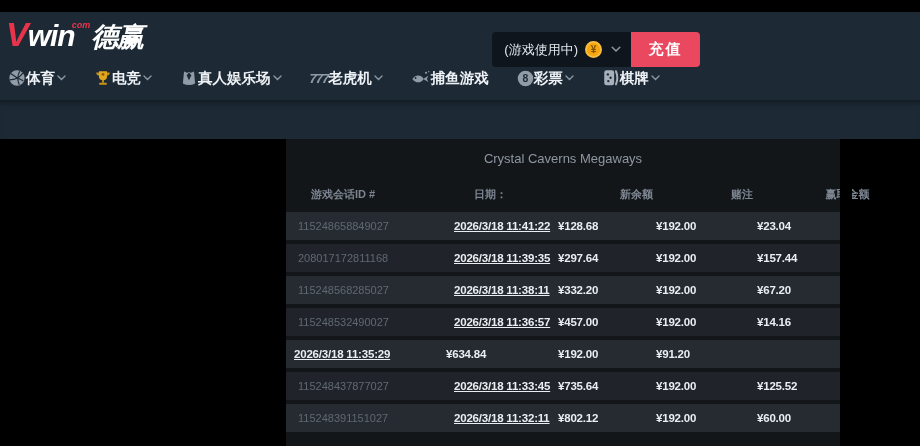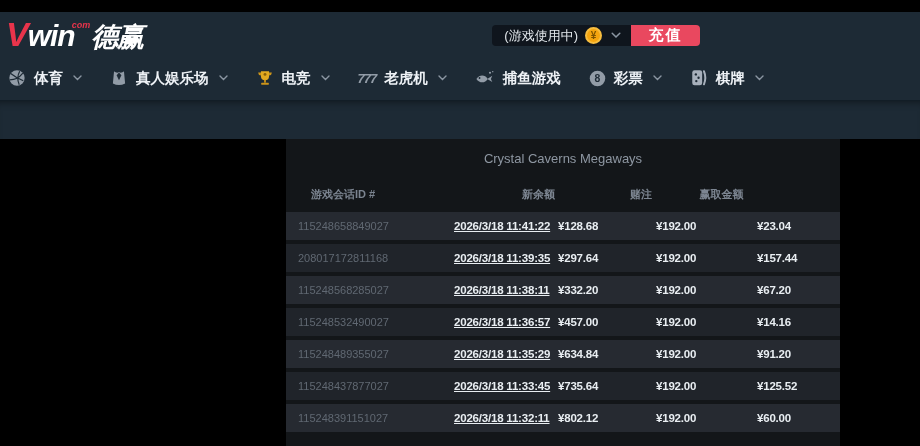--- a/index.html
+++ b/index.html
@@ -11,21 +11,21 @@
   .topbar {
     position:relative; height:44px; background:#1d2a35;
     display:flex; align-items:center; padding-left:6px;margin-top:12px;
   }
   .logo { font-style:italic; font-weight:900; line-height:1; white-space:nowrap; cursor:pointer; letter-spacing:-1px; }
   .logo .lv   { color:#e8344b; font-size:34px; }
   .logo .lwin { color:#ffffff; font-size:30px; }
   .logo .lcom { color:#e8344b; font-size:9px; font-weight:700; vertical-align:18px; margin-left:-3px; letter-spacing:0; }
   .logo .lcn  { color:#ffffff; font-size:27px; margin-left:1px; }
 
-  .wallet-group { position:absolute; top:13px; right:220px; height:21px; display:flex; }
+  .wallet-group { position:absolute; top:20px; right:220px; height:35px; display:flex; }
   .wallet-box {
     display:flex; align-items:center; gap:7px; padding:0 10px 0 12px;
     background:#0f151d; border-radius:4px 0 0 4px; cursor:pointer;
   }
   .wallet-label { color:#e2e7eb; font-size:13px; }
   .coin {
     width:17px; height:17px; border-radius:50%;
     background:#f5a50f; border:2px solid #f7bd3f;
     color:#7d5300; font-size:10px; font-weight:900;
     display:flex; align-items:center; justify-content:center; line-height:1;
@@ -34,21 +34,21 @@
     width:69px; border:none; cursor:pointer;
     background:#e9485f; color:#ffffff;
     font-family:"Liberation Sans", sans-serif;
     font-size:15px; font-weight:700; letter-spacing:2px;
     border-radius:0 4px 4px 0;
   }
 
   
   .navbar { height:44px; background:#1d2a35; display:flex; align-items:center; padding-left:8px; }
   .nav-item {
-    display:flex; align-items:center; gap:8px;
+    display:flex; align-items:center; 
     padding:0 14px; height:100%; cursor:pointer; white-space:nowrap;
   }
   .nav-item:first-child { padding-left:0; }
   .nav-label { color:#eef2f6; font-size:14.5px; font-weight:700; }
   .nav-icon { display:flex; align-items:center; }
   .slots777 { color:#929ca7; font-size:13px; font-weight:900; font-style:italic; letter-spacing:-1px; }
   .chev { display:flex; align-items:center; margin-left:2px; }
 
   
   .subband {
@@ -124,52 +124,52 @@
       <span class="chev">
         <svg width="9" height="6" viewBox="0 0 9 6">
             <path d="M1 1 L4.5 4.5 L8 1" stroke="#8b96a2" stroke-width="1.4" fill="none" stroke-linecap="round"></path>
           </svg>
       </span>
     </div>
 
     <div class="nav-item">
       <span class="nav-icon">
         <svg width="18" height="18" viewBox="0 0 20 20">
-          <path d="M4.5 2.5 C7 4.5 8.5 4.5 10 3.2 C11.5 4.5 13 4.5 15.5 2.5 L16.8 16 Q10 19.5 3.2 16 Z" fill="#929ca7"></path>
-          <path d="M10 3.8 L7.3 7 L10 12.5 L12.7 7 Z" fill="#1d2a35"></path>
-        </svg>
-      </span>
-      <span class="nav-label">真人娱乐场</span>
-      <span class="chev">
-        <svg width="9" height="6" viewBox="0 0 9 6">
-            <path d="M1 1 L4.5 4.5 L8 1" stroke="#8b96a2" stroke-width="1.4" fill="none" stroke-linecap="round"></path>
-          </svg>
-      </span>
-    </div>
-
-    <div class="nav-item">
-      <span class="nav-icon">
-        <svg width="18" height="18" viewBox="0 0 20 20">
           <path d="M2.5 4 h3 v3.2 A3 3 0 0 1 2.5 4.4 Z" fill="#cc9419"></path>
           <path d="M17.5 4 h-3 v3.2 A3 3 0 0 0 17.5 4.4 Z" fill="#cc9419"></path>
           <path d="M5.5 2.5 h9 v5.5 a4.5 4.5 0 0 1 -9 0 Z" fill="#e0a820"></path>
           <circle cx="10" cy="6" r="1.6" fill="#8a5f07"></circle>
           <rect x="9" y="12" width="2" height="3.2" fill="#cc9419"></rect>
           <rect x="5.8" y="15.2" width="8.4" height="2.4" rx="0.6" fill="#cc9419"></rect>
         </svg>
       </span>
       <span class="nav-label">电竞</span>
       <span class="chev">
         <svg width="9" height="6" viewBox="0 0 9 6">
             <path d="M1 1 L4.5 4.5 L8 1" stroke="#8b96a2" stroke-width="1.4" fill="none" stroke-linecap="round"></path>
           </svg>
       </span>
     </div>
 
     <div class="nav-item">
+      <span class="nav-icon">
+        <svg width="18" height="18" viewBox="0 0 20 20">
+          <path d="M4.5 2.5 C7 4.5 8.5 4.5 10 3.2 C11.5 4.5 13 4.5 15.5 2.5 L16.8 16 Q10 19.5 3.2 16 Z" fill="#929ca7"></path>
+          <path d="M10 3.8 L7.3 7 L10 12.5 L12.7 7 Z" fill="#1d2a35"></path>
+        </svg>
+      </span>
+      <span class="nav-label">真人娱乐场</span>
+      <span class="chev">
+        <svg width="9" height="6" viewBox="0 0 9 6">
+            <path d="M1 1 L4.5 4.5 L8 1" stroke="#8b96a2" stroke-width="1.4" fill="none" stroke-linecap="round"></path>
+          </svg>
+      </span>
+    </div>
+
+    <div class="nav-item">
       <span class="nav-icon slots777">777</span>
       <span class="nav-label">老虎机</span>
       <span class="chev">
         <svg width="9" height="6" viewBox="0 0 9 6">
             <path d="M1 1 L4.5 4.5 L8 1" stroke="#8b96a2" stroke-width="1.4" fill="none" stroke-linecap="round"></path>
           </svg>
       </span>
     </div>
 
     <div class="nav-item">
@@ -223,20 +223,21 @@
   <div class="subband"></div>
 
   <div class="content">
     <div class="game-left"></div>
 
     <section class="panel">
       <div class="panel-title">Crystal Caverns Megaways</div>
 
       <div class="thead grid5">
         <div class="th0">游戏会话ID #</div>
+        <div class="th1">日期：</div>
         <div class="th2">新余额</div>
         <div class="th3">赌注</div>
         <div class="th4">赢取金额</div>
       </div>
 
       <div class="tbody">
   <div class="tr grid5">
     <div class="td td-id">115248658849027</div>
     <div class="td td-date">2026/3/18 11:41:22</div>
     <div class="td td-num c2">¥128.68</div>
@@ -262,21 +263,20 @@
 
   <div class="tr grid5">
     <div class="td td-id">115248532490027</div>
     <div class="td td-date">2026/3/18 11:36:57</div>
     <div class="td td-num c2">¥457.00</div>
     <div class="td td-num c3">¥192.00</div>
     <div class="td td-num c4">¥14.16</div>
   </div>
 
   <div class="tr grid5">
-    <div class="td td-id">115248489355027</div>
     <div class="td td-date">2026/3/18 11:35:29</div>
     <div class="td td-num c2">¥634.84</div>
     <div class="td td-num c3">¥192.00</div>
     <div class="td td-num c4">¥91.20</div>
   </div>
 
   <div class="tr grid5">
     <div class="td td-id">115248437877027</div>
     <div class="td td-date">2026/3/18 11:33:45</div>
     <div class="td td-num c2">¥735.64</div>

